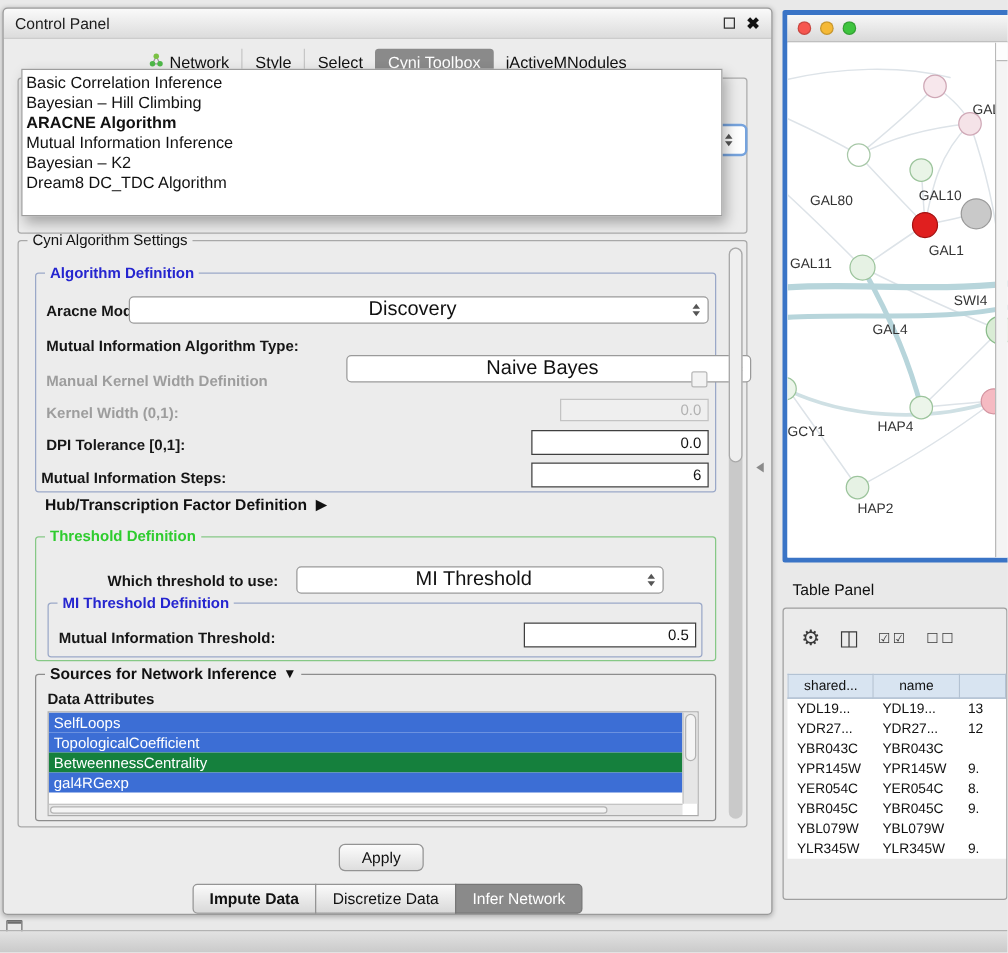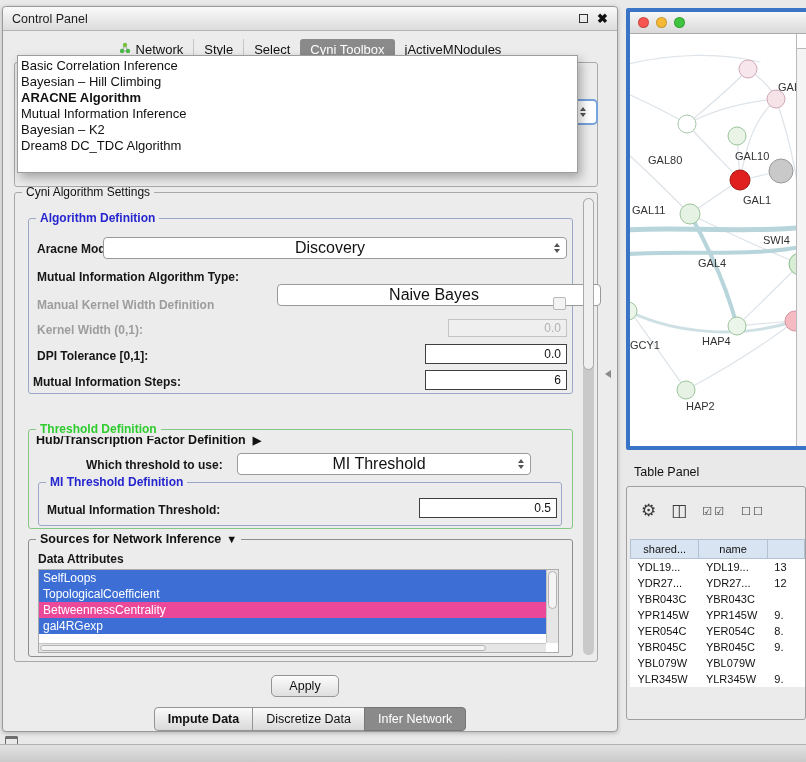--- a/index.html
+++ b/index.html
@@ -65,21 +65,21 @@
   .tri-dn { width:0; height:0; border-left:3.5px solid transparent; border-right:3.5px solid transparent;
             border-top:4.5px solid #555; }
 
   .tinput { position:absolute; font-size:12px; text-align:right; padding:0 5px;
             border:1px solid #3f3f3f; background:#fff; font-family:inherit; color:#111; }
   .tinput.disabled { border-color:#c3c3c3; background:#efefef; color:#b2b2b2; }
   .checkbox { position:absolute; width:13px; height:13px; border:1px solid #b8b8b8;
               background:#f3f3f3; border-radius:2px; }
 
   .hub-row { position:absolute; left:21px; top:204px; display:flex; align-items:center; gap:7px;
-             font-size:12.5px; font-weight:bold;margin-top:36px; }
+             font-size:12.5px; font-weight:bold; }
   .expand-ic { font-size:11px; line-height:11px; color:#111; }
 
   .src-title { display:flex; align-items:center; gap:5px; font-weight:bold; font-size:12.5px; }
 
   .attr-list { position:absolute; background:#fff; border:1px solid #ababab; overflow:hidden; }
   .attr-items { position:absolute; left:0; top:0; right:12px; bottom:9px; }
   .attr-item { height:16px; line-height:16px; font-size:12px; padding-left:4px; color:#111;
                white-space:nowrap; }
   .attr-item.sel { color:#fff; }
   .list-vscroll { position:absolute; right:0; top:0; width:12px; bottom:9px;
@@ -266,21 +266,21 @@
       <div class="group dark-b" style="left:13px; top:346px; width:545px; height:118px;">
         <span class="group-label src-title">
           <span>Sources for Network Inference</span>
           <span class="expand-ic">▼</span>
         </span>
         <span class="lbl" style="left:9px; top:12px;">Data Attributes</span>
         <div class="attr-list" style="left:9px; top:29px; width:521px; height:84px;">
           <div class="attr-items">
               <div class="attr-item sel" style="background: rgb(60, 110, 213);">SelfLoops</div>
               <div class="attr-item sel" style="background: rgb(60, 110, 213);">TopologicalCoefficient</div>
-              <div class="attr-item sel" style="background: #ec4899;">BetweennessCentrality</div>
+              <div class="attr-item sel" style="background: #15803d;">BetweennessCentrality</div>
               <div class="attr-item sel" style="background: rgb(60, 110, 213);">gal4RGexp</div>
             </div>
           <div class="list-vscroll">
               <div class="list-vthumb"></div>
             </div>
           <div class="list-hscroll">
               <div class="list-hthumb"></div>
             </div>
         </div>
       </div>

